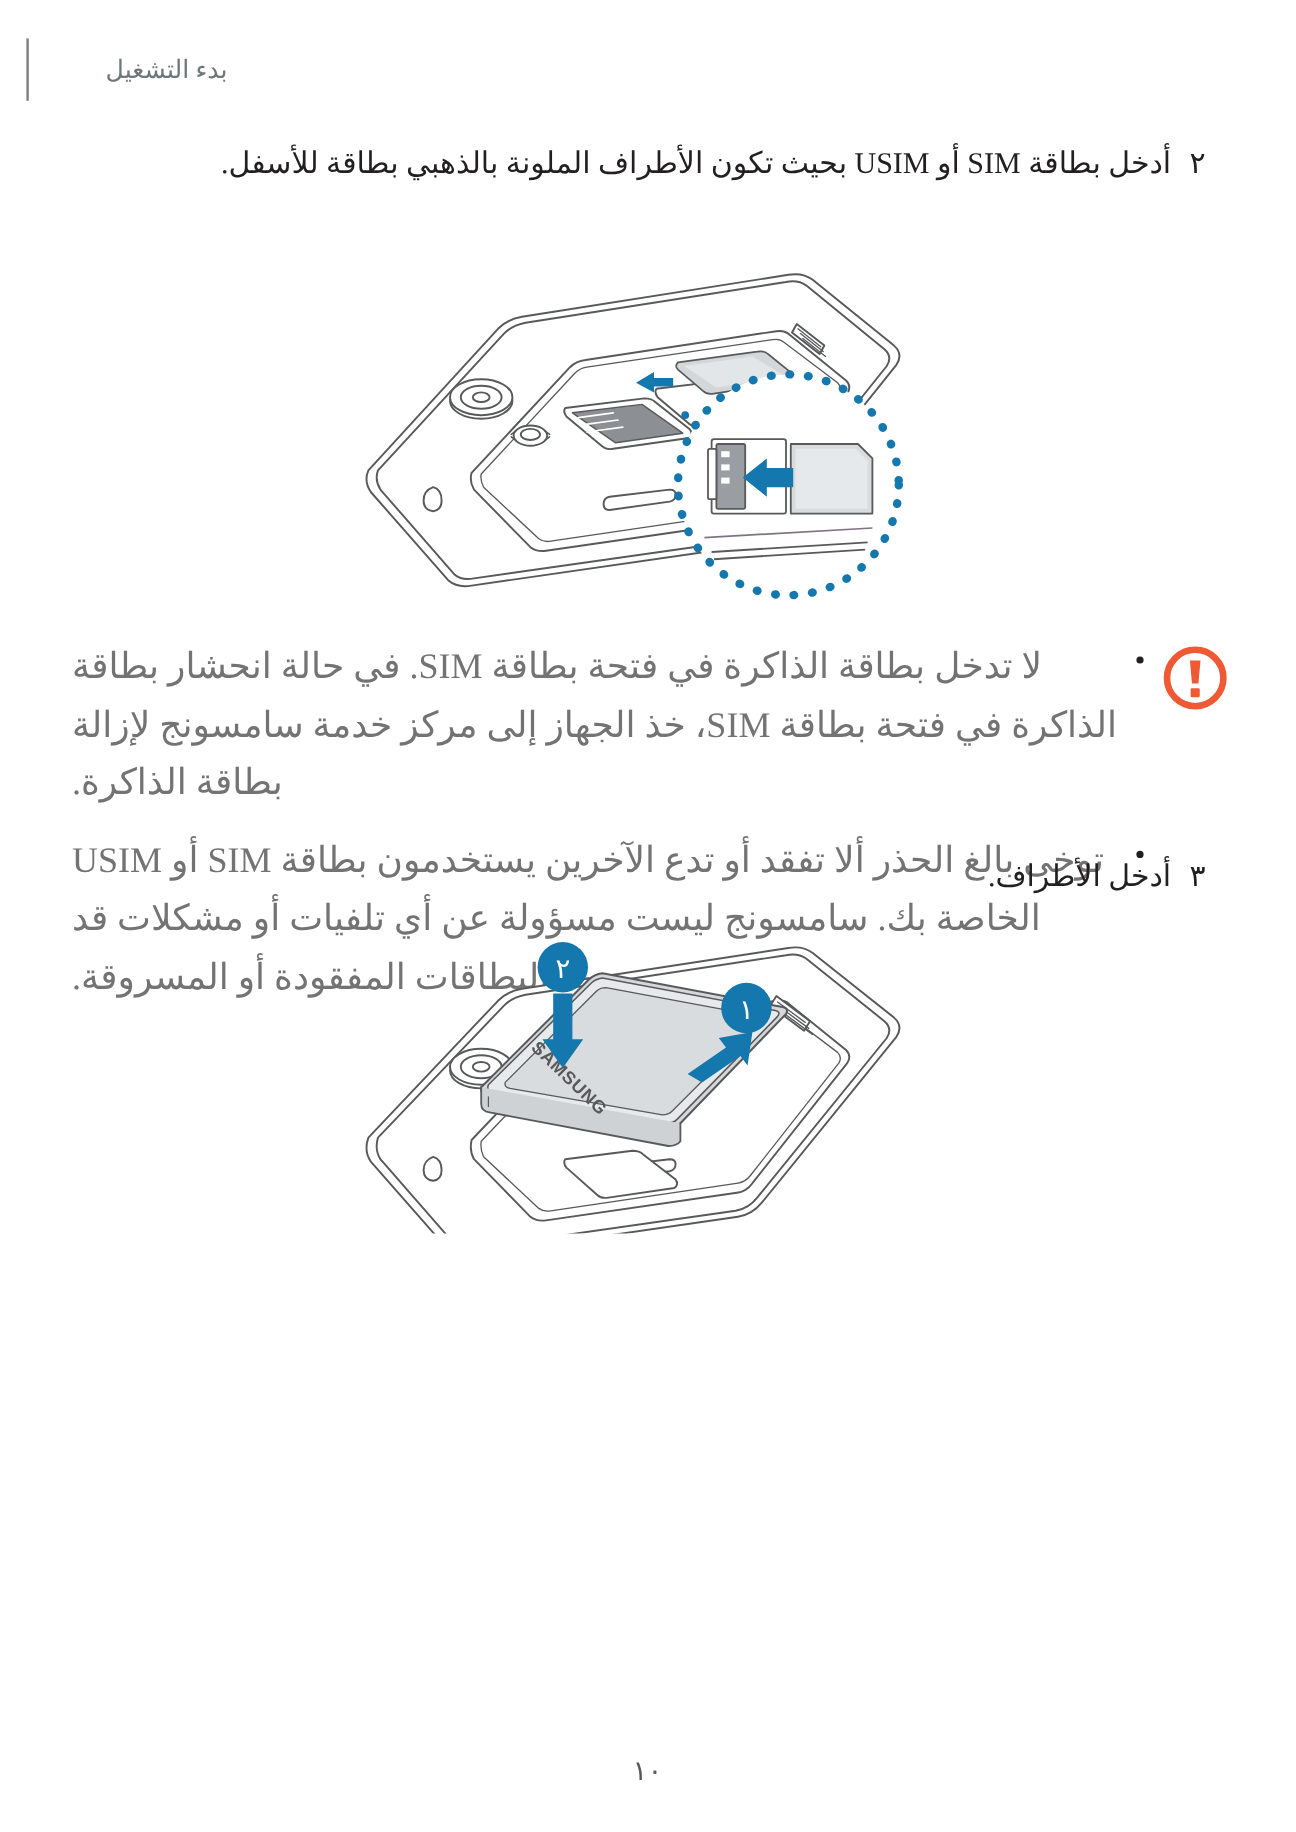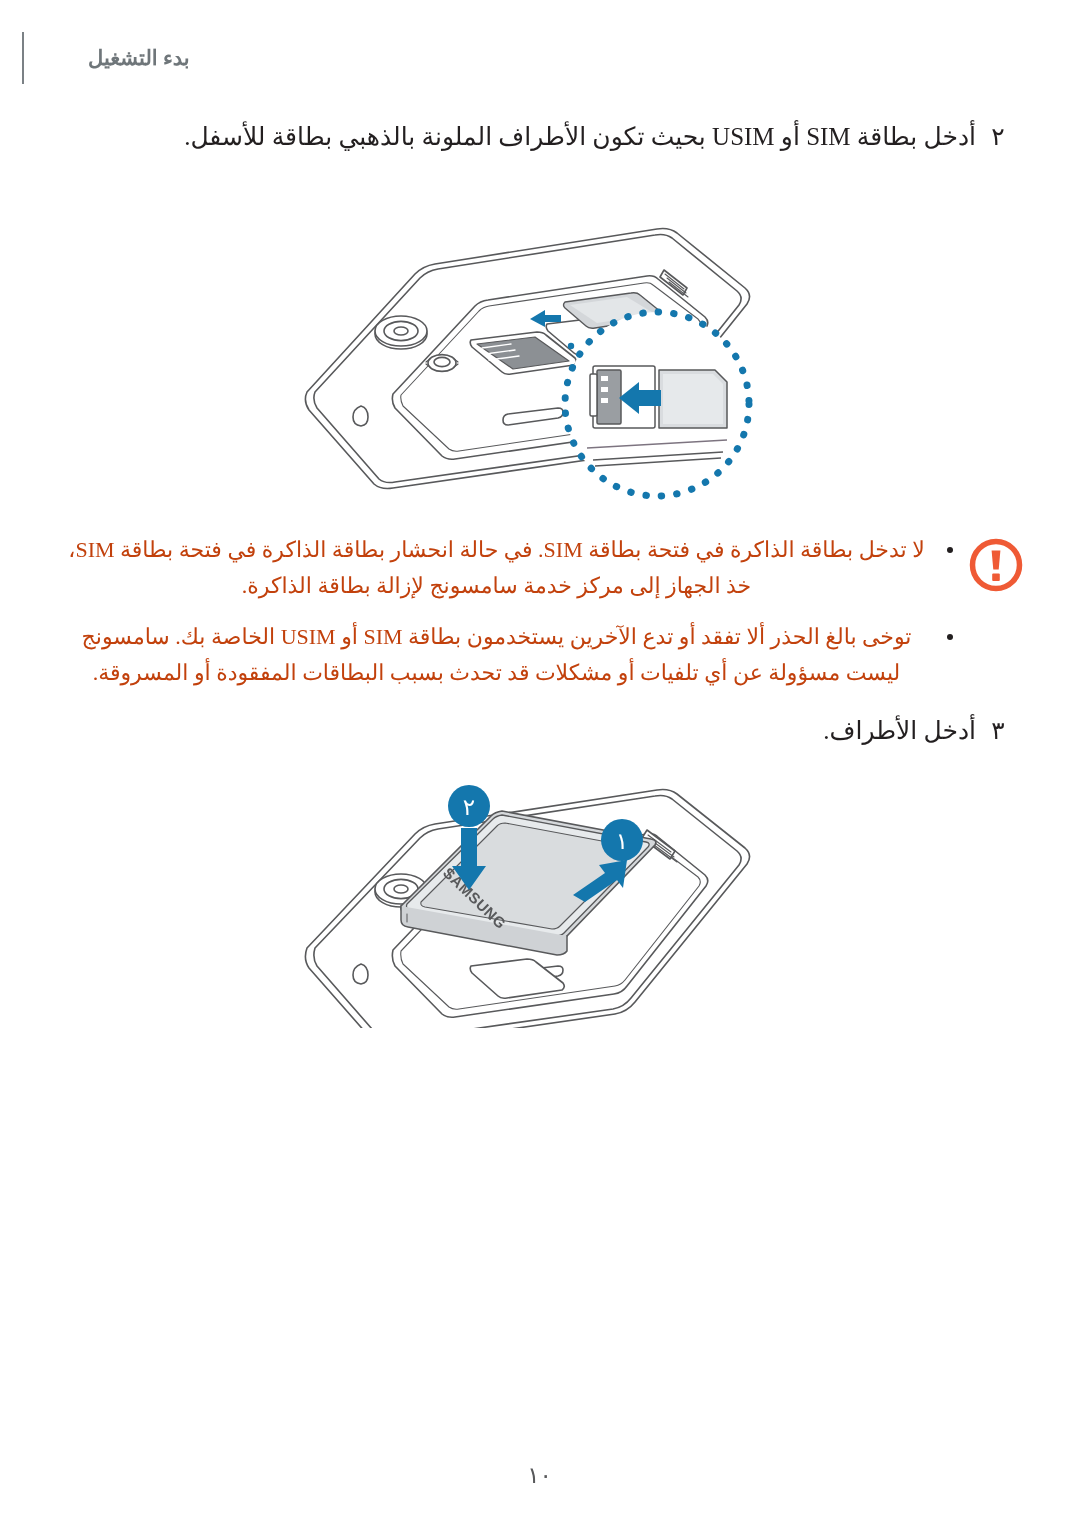--- a/index.html
+++ b/index.html
@@ -34,21 +34,20 @@
     background: #7b8185;
     margin-right: 64px;
     margin-left: 22px;
   }
   .page-header .header-title {
     font-size: 21px;
     color: #6f767a;
     letter-spacing: 0.2px;
     white-space: nowrap;
     direction: rtl;
-    font-weight: bold;
   }
 
   
   .step {
     position: absolute;
     direction: rtl;
     display: flex;
     flex-direction: row;
     align-items: flex-start;
     font-size: 25px;
@@ -96,26 +95,26 @@
     margin-left: 8px;
   }
   .note-list {
     flex: 1 1 auto;
     padding: 0;
     margin: 0;
     list-style: none;
   }
   .note-list li {
     position: relative;
-    font-size: 22px;
+    font-size: 30px;
     line-height: 1.62;
-    text-align: center;
+    text-align: left;
     padding-right: 26px;
     margin-bottom: 16px;
-    color: #c2410c;
+    color: #737373;
   }
   .note-list li:last-child { margin-bottom: 17px; }
   .note-list li::before {
     content: "";
     position: absolute;
     right: 6px;
     top: 15px;
     width: 6px;
     height: 6px;
     border-radius: 50%;

